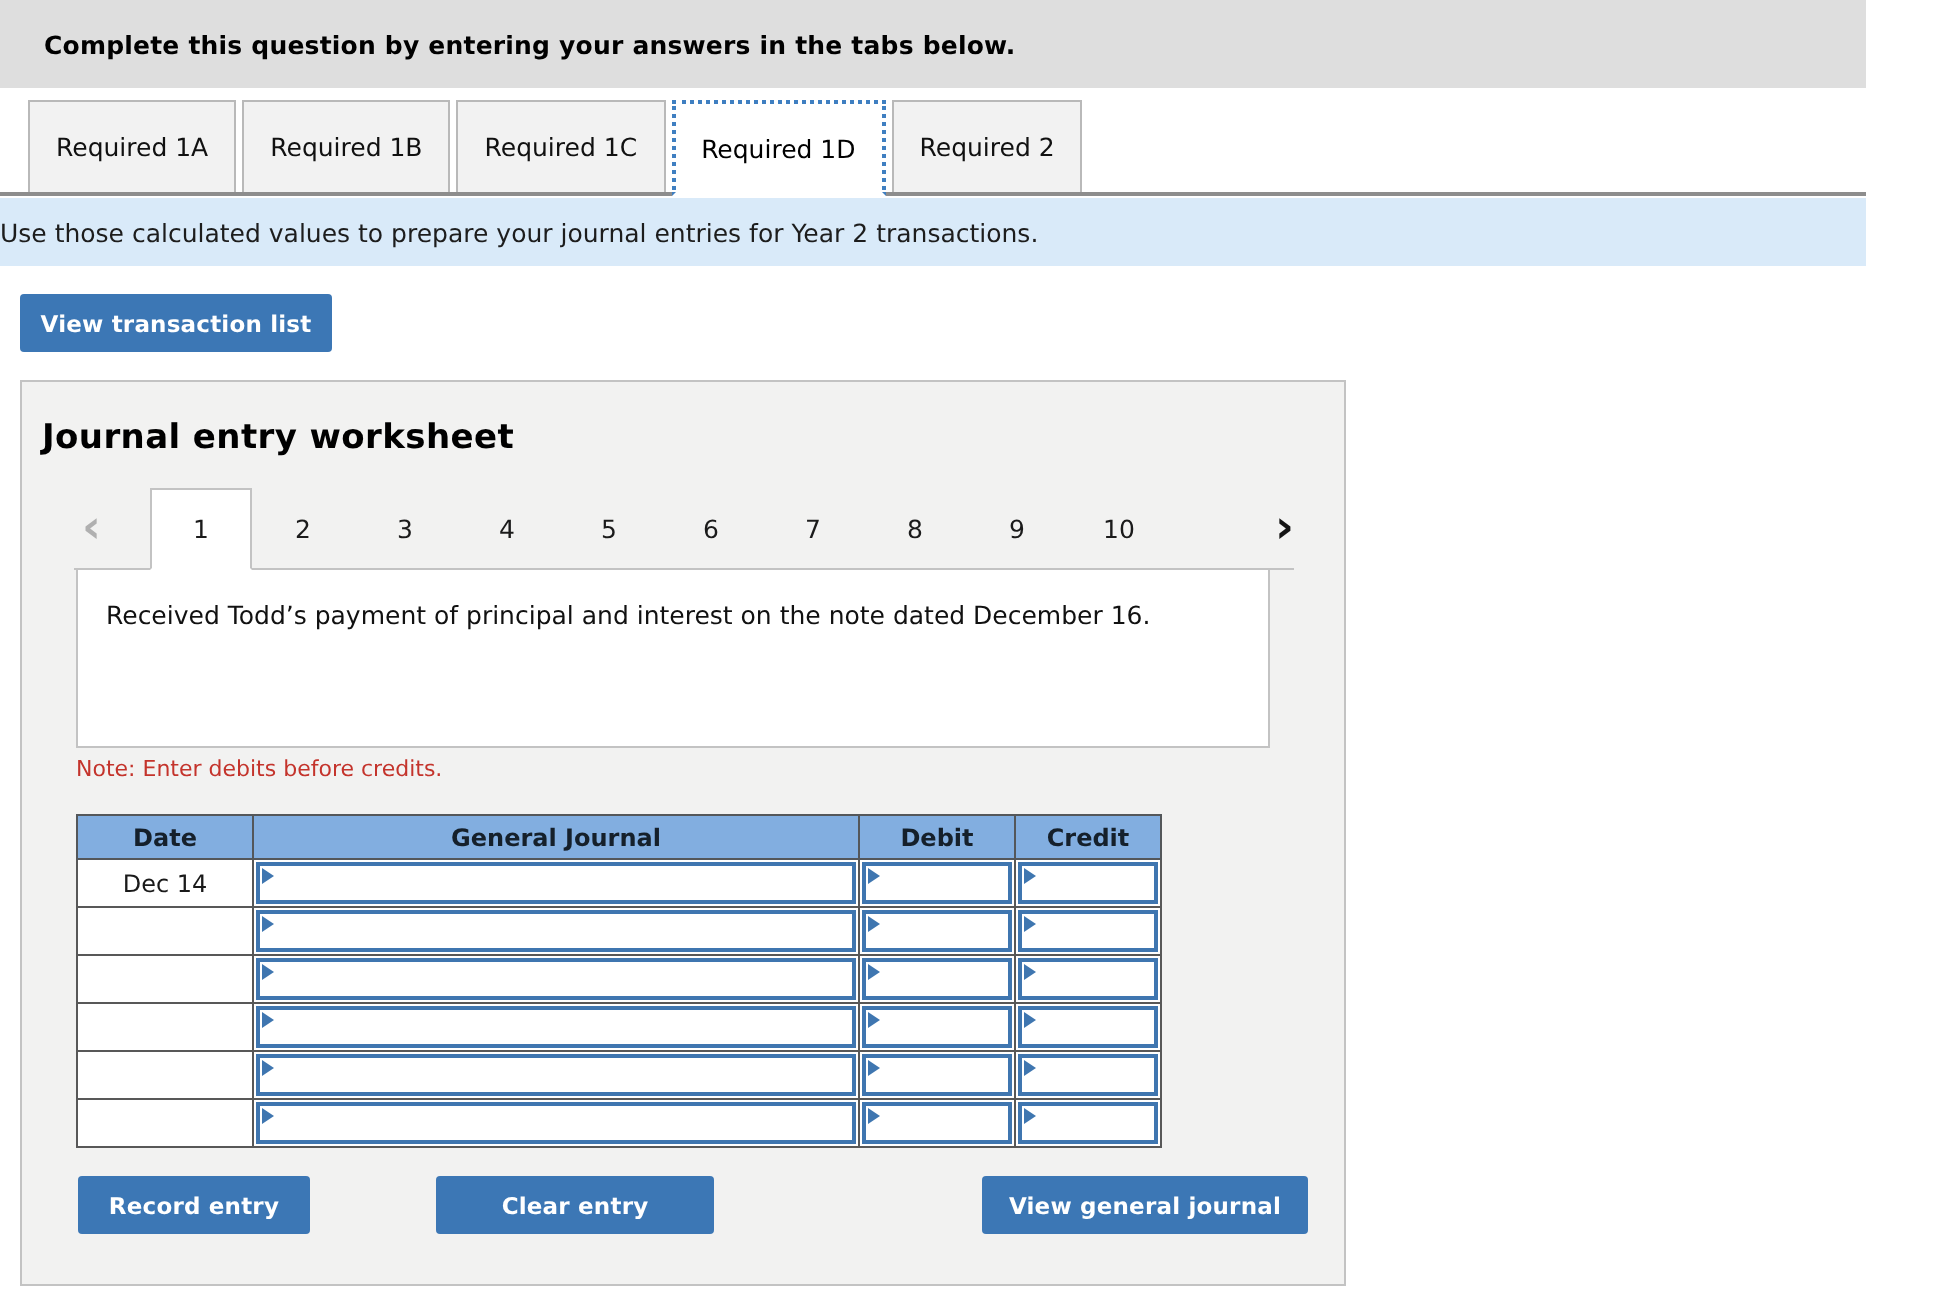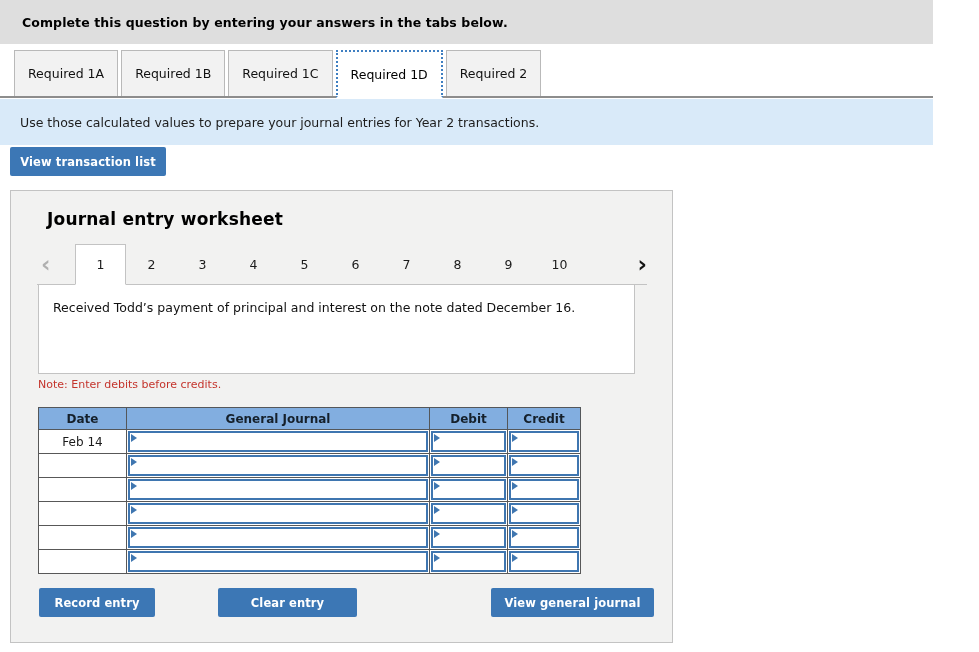--- a/index.html
+++ b/index.html
@@ -86,26 +86,25 @@
     height: 48px;
     color: #000000;
   }
 
   
   .banner {
     position: absolute;
     left: 0;
     top: 99px;
     width: 933px;
-    height: 46px;
+    height: 34px;
     background: #d9eaf9;
     display: flex;
     align-items: center;
     box-sizing: border-box;
-    padding-left: 20px;
   }
   .banner-text {
     font-size: 12.5px;
     color: #1d1d1d;
   }
 
   
   .btn {
     background: #3c77b5;
     color: #ffffff;
@@ -132,21 +131,21 @@
     left: 10px;
     top: 190px;
     width: 663px;
     height: 453px;
     background: #f2f2f1;
     border: 1px solid #c3c3c3;
     box-sizing: border-box;
   }
   .panel-title {
     position: absolute;
-    left: 36px;
+    left: 10px;
     top: 18px;
     font-size: 17px;
     font-weight: bold;
     color: #000000;
     letter-spacing: 0.2px;
   }
 
   
   .pager {
     position: absolute;
@@ -395,21 +394,21 @@
       <thead>
         <tr>
           <th>Date</th>
           <th>General Journal</th>
           <th>Debit</th>
           <th>Credit</th>
         </tr>
       </thead>
       <tbody>
         <tr>
-          <td class="date-cell">Feb 14</td>
+          <td class="date-cell">Dec 14</td>
           <td class="in-cell">
             <div class="in-inner">
                 <span class="caret"></span>
               </div>
           </td>
           <td class="in-cell">
             <div class="in-inner">
                 <span class="caret"></span>
               </div>
           </td>

